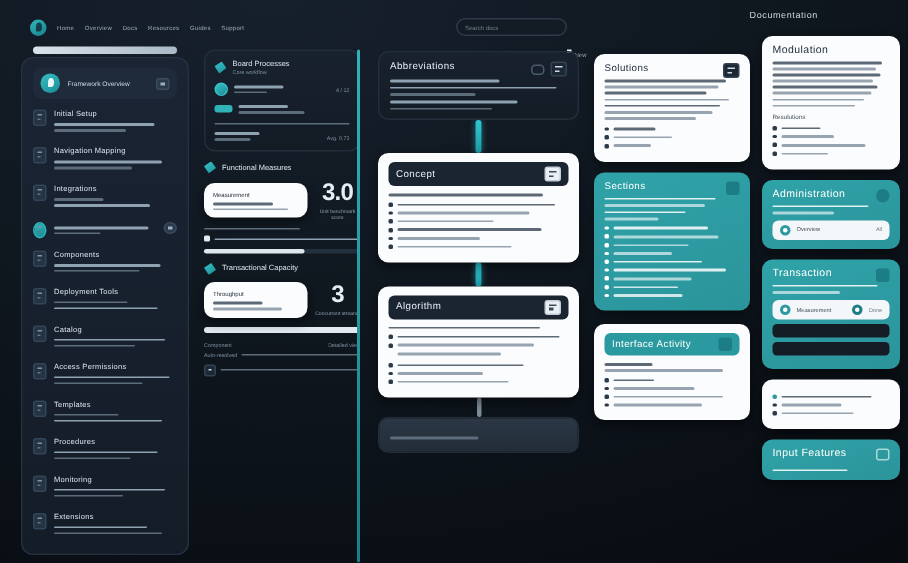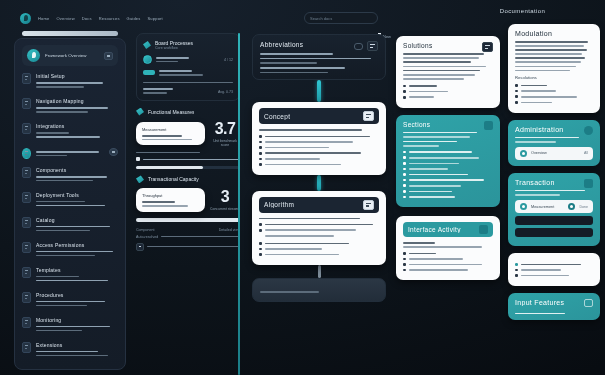--- a/index.html
+++ b/index.html
@@ -422,21 +422,21 @@
         <div class="c2-head-ico"></div>
         <div class="c2-head-txt txt">Functional Measures</div>
       </div>
       <div class="stat-card">
         <div class="card-white stat-white">
           <div style="font-size:4px;color:#24303c;margin-bottom:3px" class="txt">Measurement</div>
           <div class="tline l" style="width:70%;height:1.6px;margin-bottom:2px"></div>
           <div class="tline ll" style="width:88%;height:1.6px"></div>
         </div>
         <div style="text-align:center;width:30px">
-          <div class="stat-num">3.7</div>
+          <div class="stat-num">3.0</div>
           <div class="stat-cap">Unit benchmark score</div>
         </div>
       </div>
       <div class="tline dd" style="width:62%;height:1.8px;margin:4px 0"></div>
       <div style="display:flex;align-items:center;gap:3px">
         <div style="width:4px;height:4px;background:#e3eaf0;border-radius:1px"></div>
         <div class="tline d" style="flex:1;height:1.6px"></div>
       </div>
       <div class="progress"></div>
     </div>

